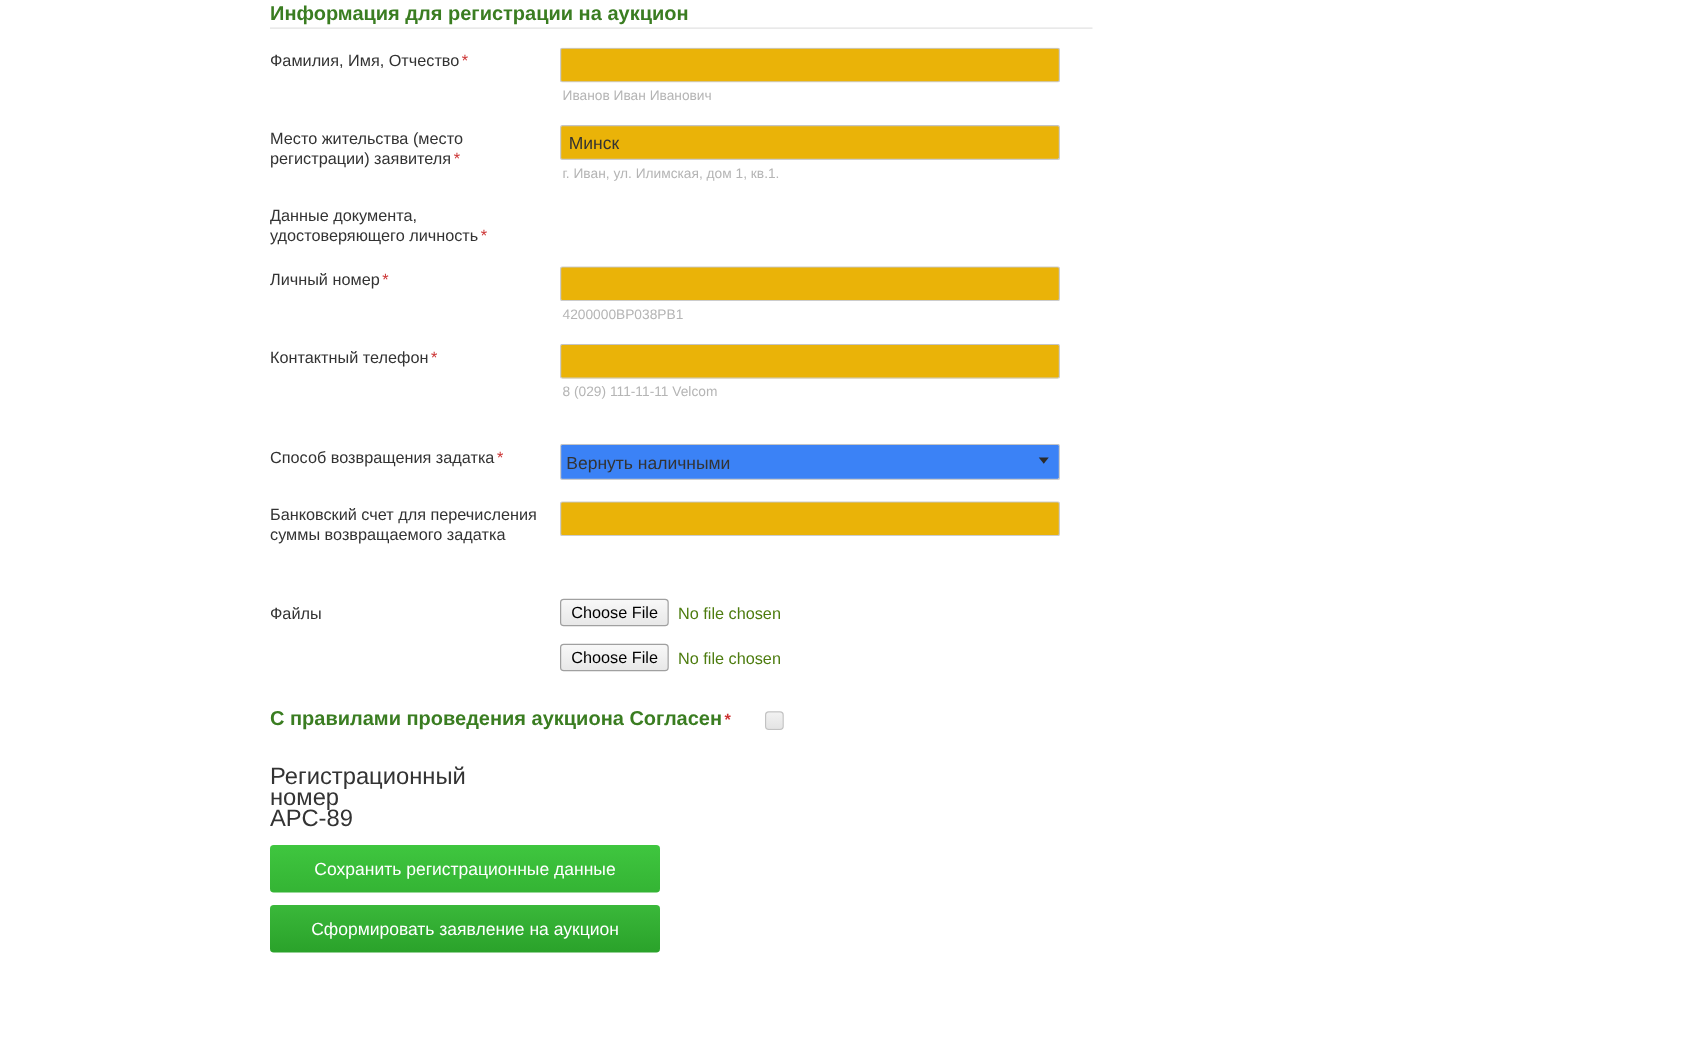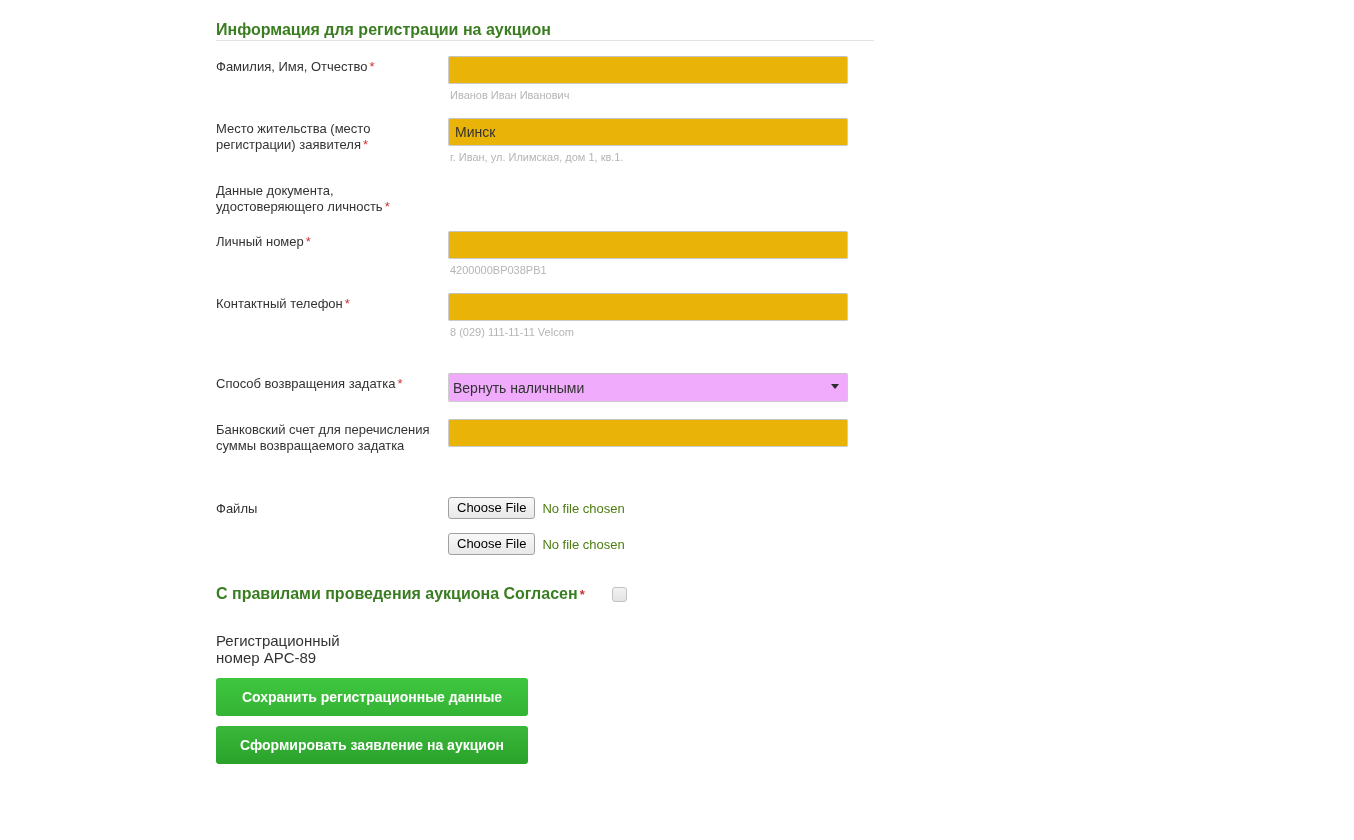--- a/index.html
+++ b/index.html
@@ -25,21 +25,21 @@
     left: 216px;
     top: 0;
     width: 660px;
   }
 
   
   .page-title {
     color: #3a7d21;
     font-size: 16px;
     font-weight: bold;
-    margin: 20px 0 0 0;
+    margin: 2px 0 0 0;
     padding: 0;
     line-height: 20px;
   }
   .section-title {
     color: #333333;
     font-size: 14px;
     font-weight: bold;
     margin: 37px 0 0 0;
     padding: 0 0 10px 0;
     line-height: 18px;
@@ -93,21 +93,21 @@
     font-size: 11px;
     color: #b5b5b5;
     line-height: 14px;
     padding: 4px 0 0 2px;
   }
   select.txt {
     height: 29px;
     padding: 3px 4px;
     -webkit-appearance: none;
     appearance: none;
-    background: #f0abfc;
+    background: #3b82f6;
   }
   .select-wrap {
     position: relative;
     width: 400px;
   }
   .select-arrow {
     position: absolute;
     right: 9px;
     top: 11px;
     width: 0;
@@ -157,37 +157,37 @@
     height: 15px;
     border: 1px solid #c2c2c2;
     border-radius: 3px;
     background: linear-gradient(#f2f2f2, #e4e4e4);
     margin-left: 27px;
     box-sizing: border-box;
   }
 
   
   .regnum {
-    font-size: 15px;
+    font-size: 19px;
     color: #333333;
     line-height: 17px;
     width: 120px;
   }
 
   
   .btn {
     display: block;
     width: 312px;
     height: 38px;
     border: none;
     border-radius: 3px;
     color: #ffffff;
     font-family: "Liberation Sans", sans-serif;
     font-size: 14px;
-    font-weight: bold;
+    font-weight: normal;
     text-align: center;
     cursor: pointer;
     padding: 0;
   }
   .btn-bright {
     background: linear-gradient(#3fc63f, #34b434);
   }
   .btn-dark {
     background: linear-gradient(#3ab83a, #2aa22a);
   }

